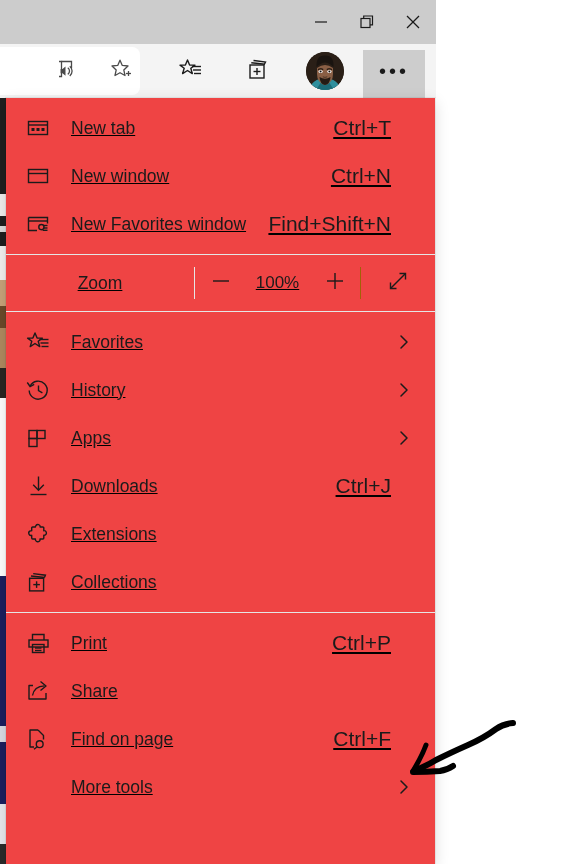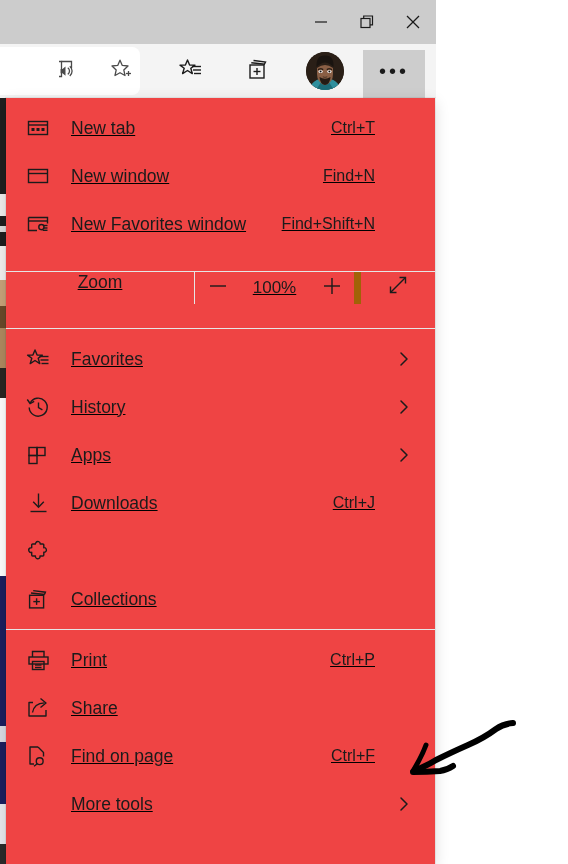--- a/index.html
+++ b/index.html
@@ -145,59 +145,58 @@
     justify-content: center;
     color: #1b1b1b;
   }
   .row .label {
     margin-left: 19px;
     font-size: 17.5px;
     flex: 1 1 auto;
     white-space: nowrap;
   }
   .row .accel {
-    font-size: 16px;
-    color: #1b1b1b;
-    margin-right: 20px;
+    font-size: 21px;
+    color: #1b1b1b;
+    margin-right: 4px;
     white-space: nowrap;
   }
   .row .chev {
     width: 18px;
     display: flex;
     align-items: center;
     justify-content: flex-end;
     color: #1b1b1b;
   }
 
   
   #zoomrow {
     height: 56px;
     display: flex;
-    align-items: flex-start;
+    align-items: center;
     border-top: 1px solid #e6e6e6;
     border-bottom: 1px solid #e6e6e6;
-    margin-top: 17px;
   }
   #zoom-label-cell {
     width: 188px;
     display: flex;
     align-items: center;
     justify-content: center;
     font-size: 17.5px;
     color: #1b1b1b;
     box-sizing: border-box;
   }
   #zoom-ctrls {
     flex: 1 1 auto;
     display: flex;
     align-items: center;
     justify-content: center;
     gap: 14px;
     border-left: 1px solid #e6e6e6;
-    border-right: 7px solid #a16207;
+    border-right: 1px solid #a16207;
     box-sizing: border-box;
   }
   #zoom-ctrls .zb {
     width: 32px; height: 32px;
     display: flex; align-items: center; justify-content: center;
     color: #1b1b1b;
   }
   #zoom-value {
     font-size: 17px;
     color: #1b1b1b;
@@ -359,21 +358,21 @@
         <div class="chev"></div>
       </div>
       <div class="row">
         <div class="ico">
           <svg width="26" height="26" viewBox="0 0 26 26" fill="none" stroke="currentColor" stroke-width="1.4">
             <rect x="3.5" y="6.5" width="19" height="13"></rect>
             <line x1="3.5" y1="10.5" x2="22.5" y2="10.5"></line>
           </svg>
         </div>
         <div class="label">New window</div>
-        <div class="accel">Find+N</div>
+        <div class="accel">Ctrl+N</div>
         <div class="chev"></div>
       </div>
       <div class="row">
         <div class="ico">
           <svg width="26" height="26" viewBox="0 0 26 26" fill="none" stroke="currentColor" stroke-width="1.4">
             <path d="M3.5 6.5 H22.5 V12.5"></path>
             <path d="M3.5 6.5 V19.5 H12"></path>
             <line x1="3.5" y1="10" x2="22.5" y2="10"></line>
             <circle cx="16.4" cy="16.1" r="2.6"></circle>
             <line x1="18.4" y1="14.5" x2="22.5" y2="14.5"></line>
@@ -476,20 +475,21 @@
         <div class="label">Downloads</div>
         <div class="accel">Ctrl+J</div>
         <div class="chev"></div>
       </div>
       <div class="row">
         <div class="ico">
           <svg width="27" height="27" viewBox="0 0 27 27" fill="none" stroke="currentColor" stroke-width="1.4" stroke-linejoin="round">
             <path d="M11 4.5 a2.3 2.3 0 0 1 4.2 1.5 l2.7 0 a0.9 0.9 0 0 1 0.9 0.9 l0 2.8 a2.3 2.3 0 0 1 1.6 4.2 a2.3 2.3 0 0 1 -1.6 0.3 l0 2.9 a0.9 0.9 0 0 1 -0.9 0.9 l-2.9 0 a2.3 2.3 0 0 1 -4.3 1.5 a2.3 2.3 0 0 1 -0.3 -1.5 l-2.8 0 a0.9 0.9 0 0 1 -0.9 -0.9 l0 -2.8 a2.3 2.3 0 0 1 -1.6 -4.3 a2.3 2.3 0 0 1 1.6 -0.3 l0 -2.8 a0.9 0.9 0 0 1 0.9 -0.9 l2.8 0 a2.3 2.3 0 0 1 0.6 -1.5 Z"></path>
           </svg>
         </div>
+        <div class="label">Extensions</div>
         <div class="chev"></div>
       </div>
       <div class="row">
         <div class="ico">
           <svg width="27" height="27" viewBox="0 0 27 27" fill="none" stroke="currentColor" stroke-width="1.4">
             <path d="M8.2 4.6 L20.4 6.2 L19.6 8.2"></path>
             <path d="M6 7 L19.8 8.5"></path>
             <rect x="4.6" y="9.3" width="14" height="12.6"></rect>
             <line x1="11.6" y1="12.3" x2="11.6" y2="18.9"></line>
             <line x1="8.3" y1="15.6" x2="14.9" y2="15.6"></line>

